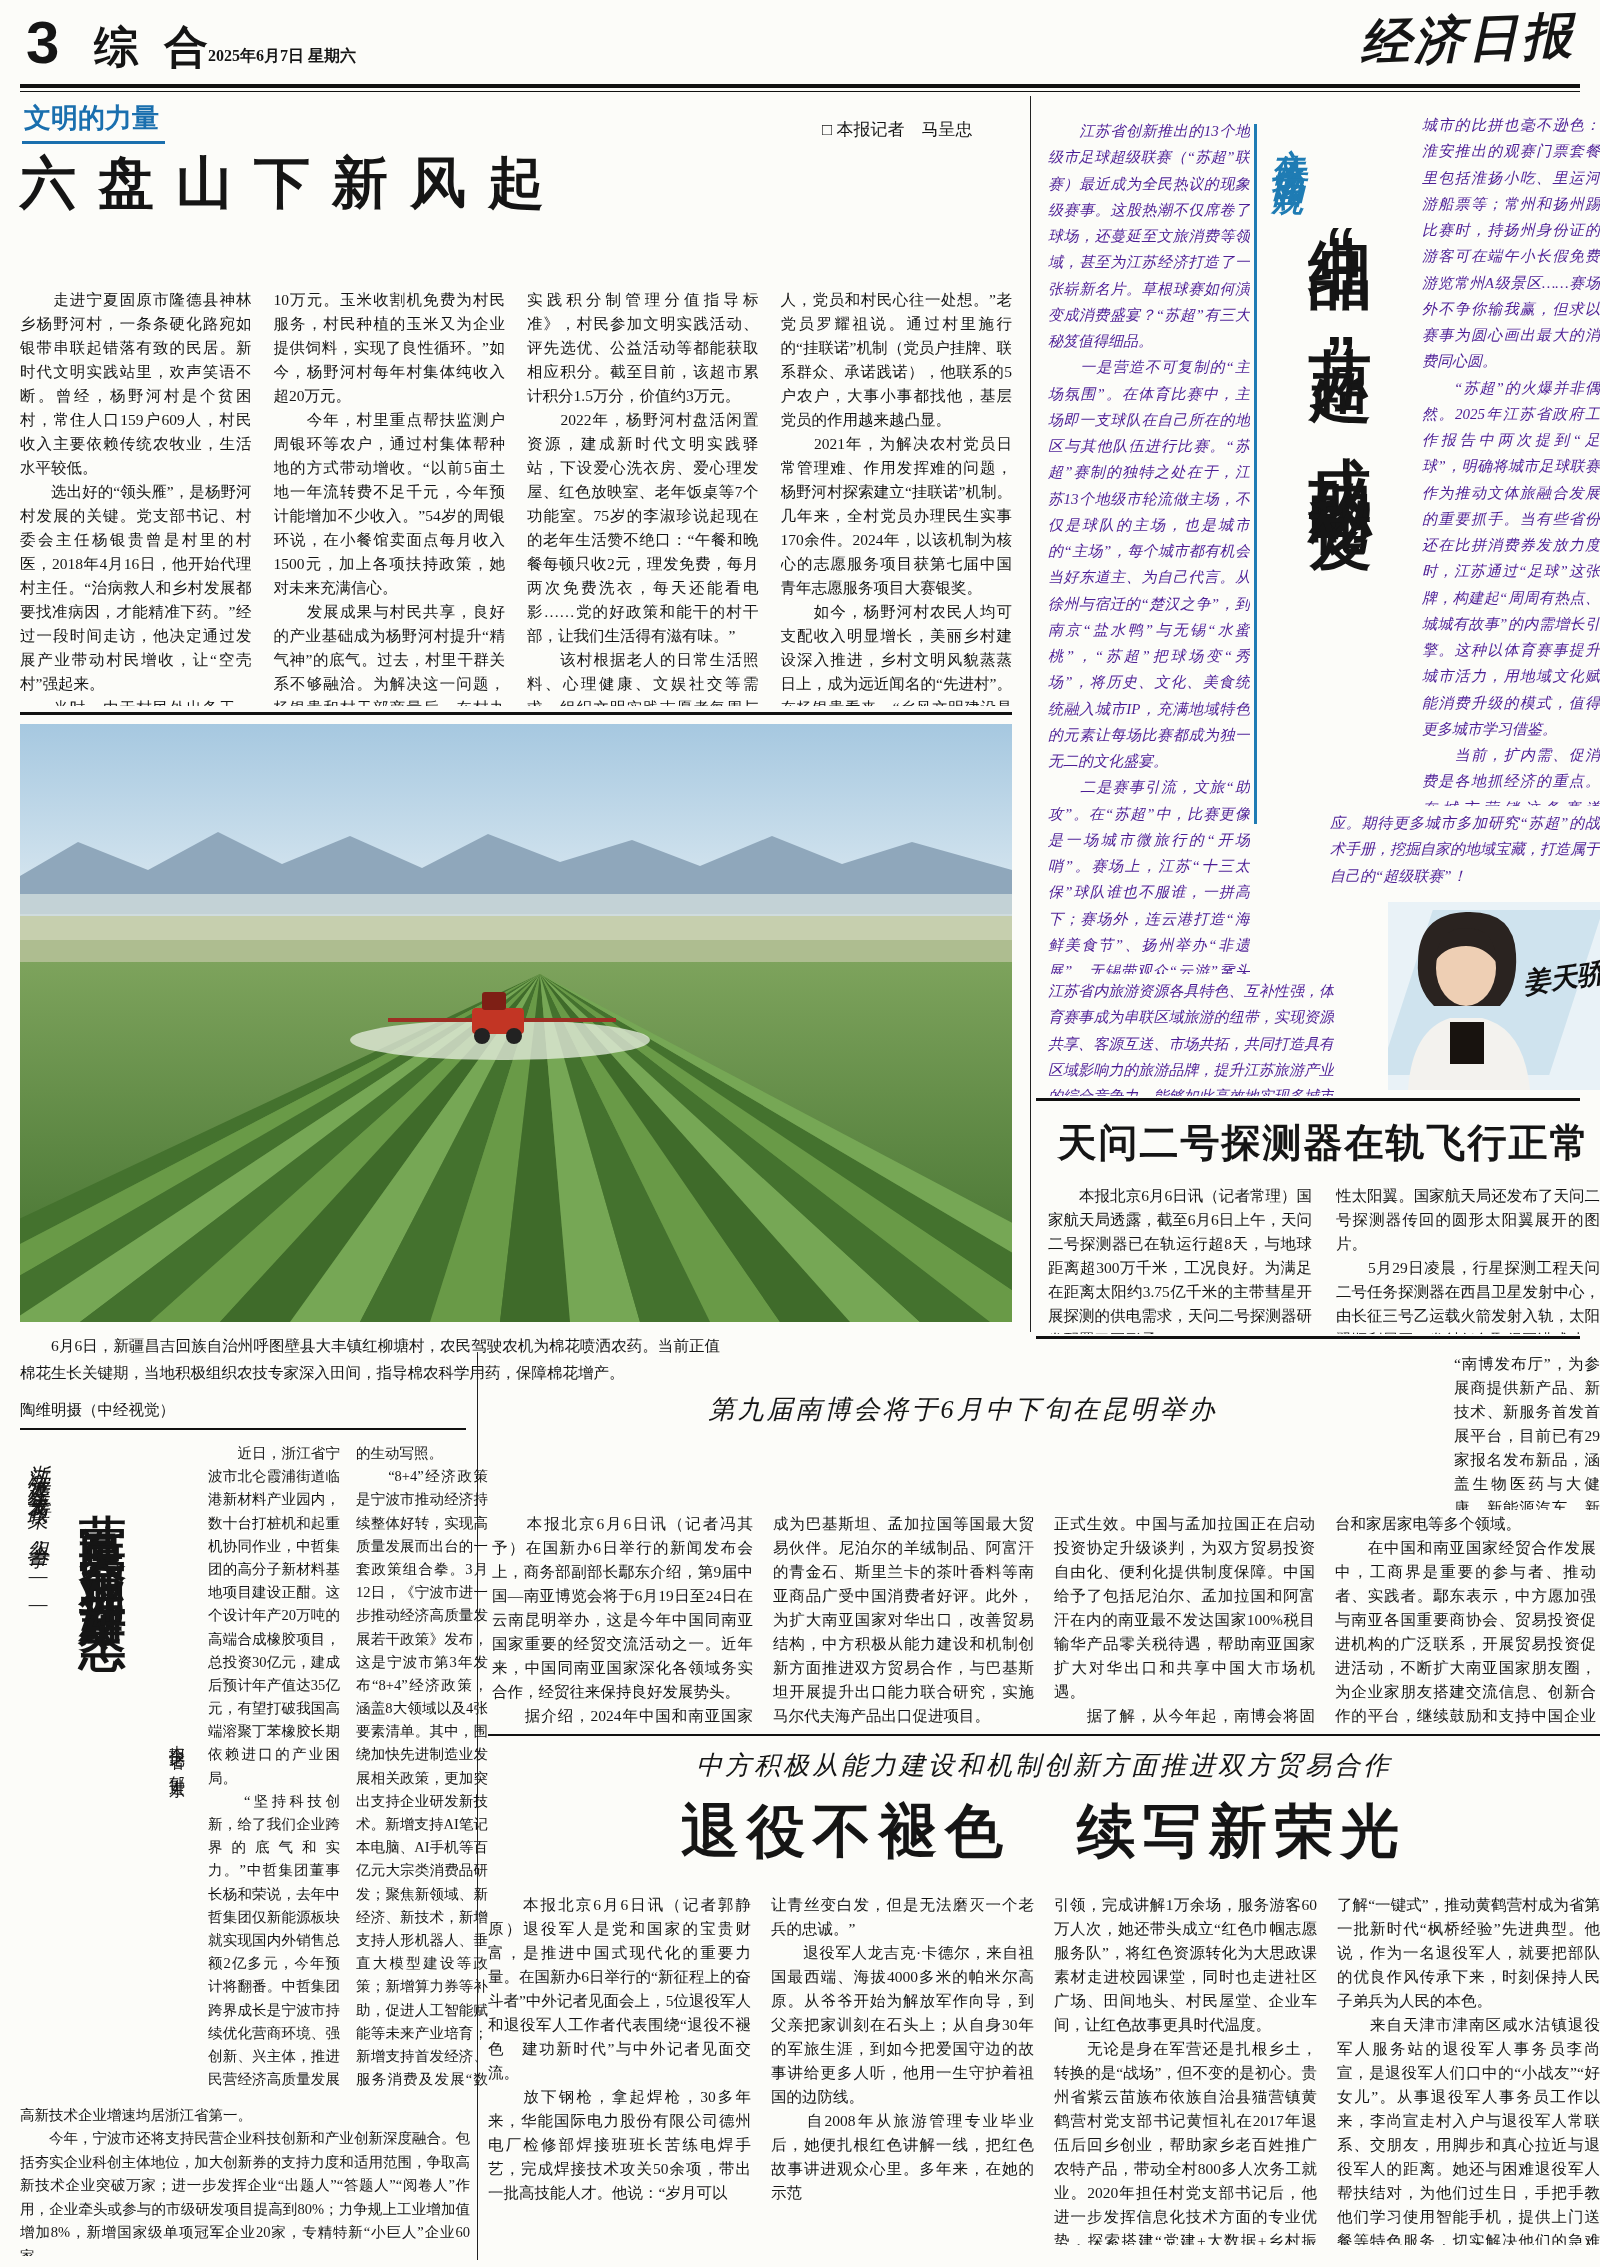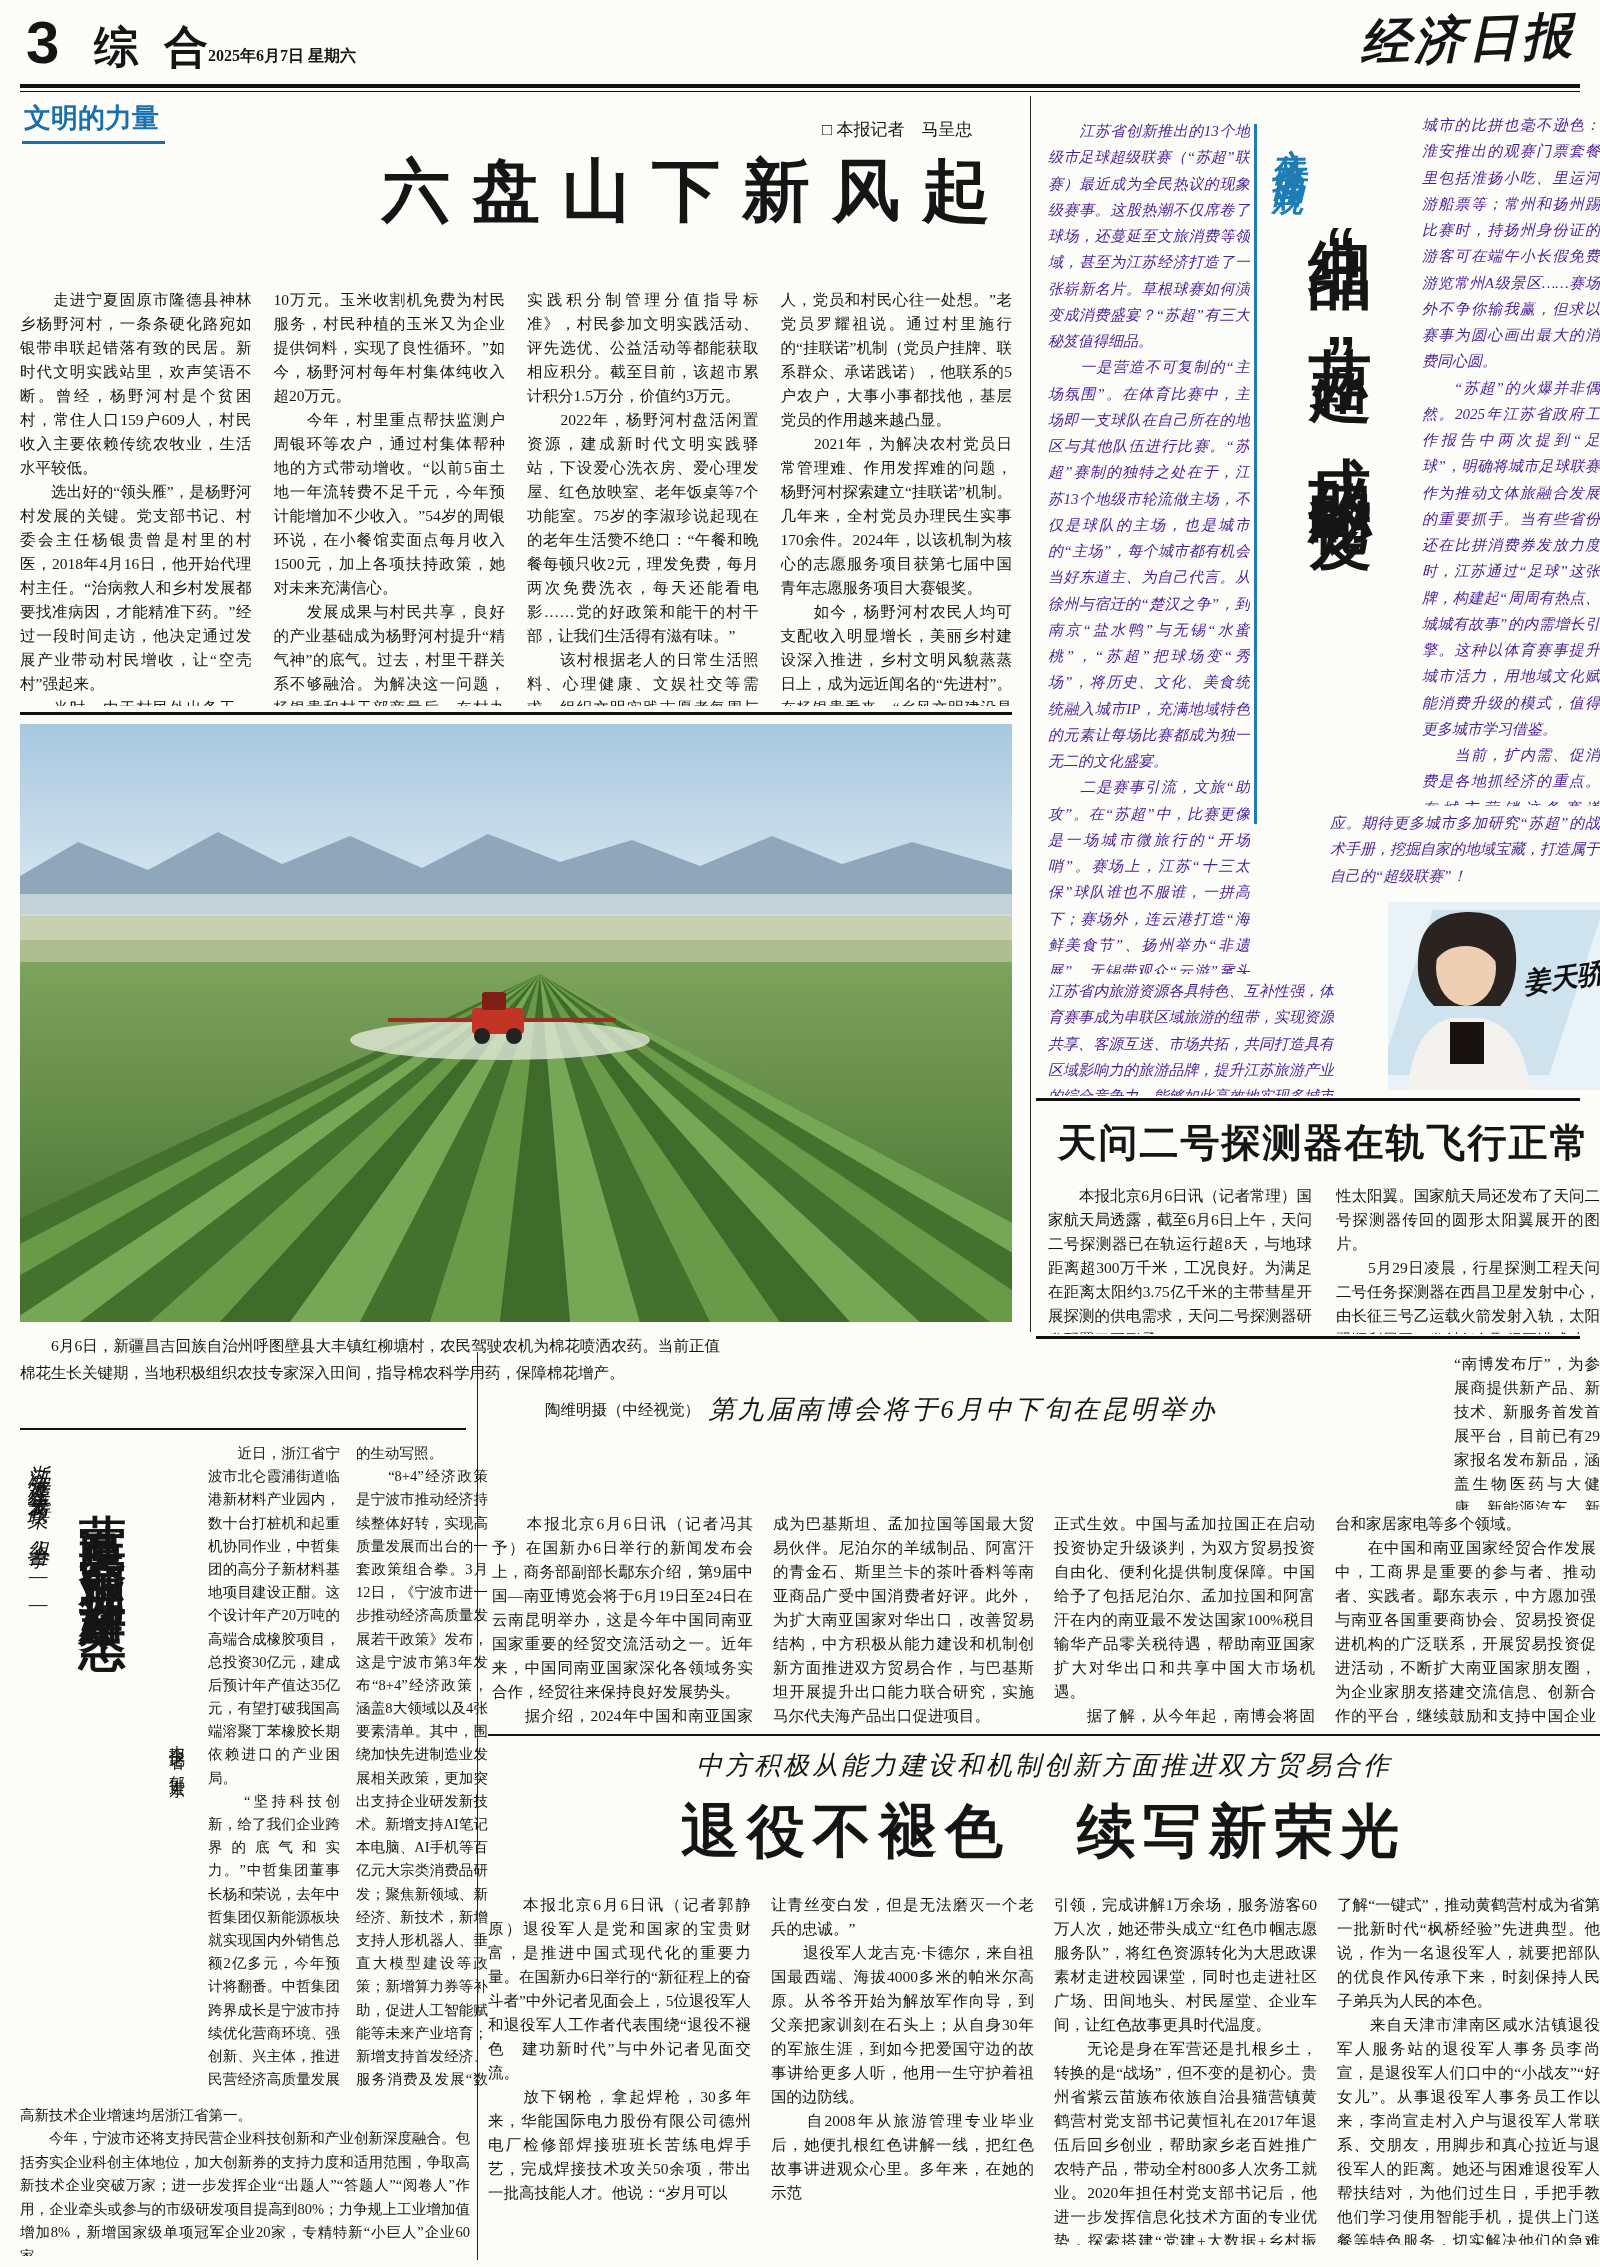--- a/index.html
+++ b/index.html
@@ -13,21 +13,21 @@
   .vert{writing-mode:vertical-rl;text-orientation:upright;}
   
   .pagenum{font-size:60px;font-weight:900;font-family:"Liberation Sans",sans-serif;}
   .section{font-size:44px;font-weight:900;letter-spacing:26px;font-family:"Liberation Sans",sans-serif;}
   .dateline{font-size:16px;font-weight:bold;}
   .masthead{font-size:50px;font-weight:900;font-style:italic;transform:rotate(-2deg);
             font-family:"Liberation Serif",serif;letter-spacing:4px;}
   
   .kicker-blue{color:#1a6fae;font-size:27px;font-weight:900;border-bottom:3px solid #1a6fae;
                padding:0 6px 5px 2px;font-family:"Liberation Sans",sans-serif;}
-  .lead-headline{font-size:68px;font-weight:900;letter-spacing:22px;text-align:right;
+  .lead-headline{font-size:56px;font-weight:900;letter-spacing:22px;text-align:left;
                  font-family:"Liberation Sans",sans-serif;}
   .byline{font-size:17px;}
   .col{font-size:15.5px;line-height:1.55;}
   .caption{font-size:15.5px;line-height:1.75;}
   
   .suchao-col{font-size:15px;line-height:1.75;color:#4c1d95;}
   .suchao-kicker{color:#1f7cb4;font-size:31px;font-weight:bold;border-left:3px solid #1f7cb4;
                  padding-left:9px;letter-spacing:6px;}
   .suchao-head{font-size:63px;font-weight:900;letter-spacing:13px;font-family:"Liberation Sans",sans-serif;}
   
@@ -123,21 +123,21 @@
         <line x1="368" y1="296" x2="596" y2="296" stroke="#9c2f23" stroke-width="4"></line>
         <rect x="452" y="284" width="52" height="26" rx="4" fill="#c23524"></rect>
         <rect x="462" y="268" width="24" height="18" rx="3" fill="#7e1f15"></rect>
         <circle cx="462" cy="312" r="8" fill="#222"></circle>
         <circle cx="494" cy="312" r="8" fill="#222"></circle>
       </g>
     </svg>
   </div>
 
   <div class="abs caption just" style="left:20px;top:1332px;width:700px;height:76px;">　　6月6日，新疆昌吉回族自治州呼图壁县大丰镇红柳塘村，农民驾驶农机为棉花喷洒农药。当前正值棉花生长关键期，当地积极组织农技专家深入田间，指导棉农科学用药，保障棉花增产。</div>
-  <div class="abs caption" style="left:20px;top:1396px;width:680px;text-align:right;">陶维明摄（中经视觉）</div>
+  <div class="abs caption" style="left:20px;top:1396px;width:680px;text-align:left;">陶维明摄（中经视觉）</div>
 
   <div class="abs vrule" style="left:1030px;top:96px;height:1236px;width:1px;"></div>
 
   <div class="abs" style="left:1048px;top:96px;width:552px;height:1000px;">
     <div class="abs suchao-col kai just" style="left:0;top:22px;width:202px;height:856px;">　　江苏省创新推出的13个地级市足球超级联赛（“苏超”联赛）最近成为全民热议的现象级赛事。这股热潮不仅席卷了球场，还蔓延至文旅消费等领域，甚至为江苏经济打造了一张崭新名片。草根球赛如何演变成消费盛宴？“苏超”有三大秘笈值得细品。
 　　一是营造不可复制的“主场氛围”。在体育比赛中，主场即一支球队在自己所在的地区与其他队伍进行比赛。“苏超”赛制的独特之处在于，江苏13个地级市轮流做主场，不仅是球队的主场，也是城市的“主场”，每个城市都有机会当好东道主、为自己代言。从徐州与宿迁的“楚汉之争”，到南京“盐水鸭”与无锡“水蜜桃”，“苏超”把球场变“秀场”，将历史、文化、美食统统融入城市IP，充满地域特色的元素让每场比赛都成为独一无二的文化盛宴。
 　　二是赛事引流，文旅“助攻”。在“苏超”中，比赛更像是一场城市微旅行的“开场哨”。赛场上，江苏“十三太保”球队谁也不服谁，一拼高下；赛场外，连云港打造“海鲜美食节”、扬州举办“非遗展”、无锡带观众“云游”鼋头渚，各具特色的城市交响乐共同奏出江苏文旅最强音。</div>
     <div class="abs vert suchao-kicker kai" style="left:206px;top:28px;height:700px;">文体市场面面观</div>
     <div class="abs vert suchao-head" style="left:250px;top:92px;height:846px;">细品“苏超”成功的秘笈</div>
     <div class="abs suchao-col kai just" style="left:374px;top:16px;width:178px;height:694px;">城市的比拼也毫不逊色：淮安推出的观赛门票套餐里包括淮扬小吃、里运河游船票等；常州和扬州踢比赛时，持扬州身份证的游客可在端午小长假免费游览常州A级景区……赛场外不争你输我赢，但求以赛事为圆心画出最大的消费同心圆。

